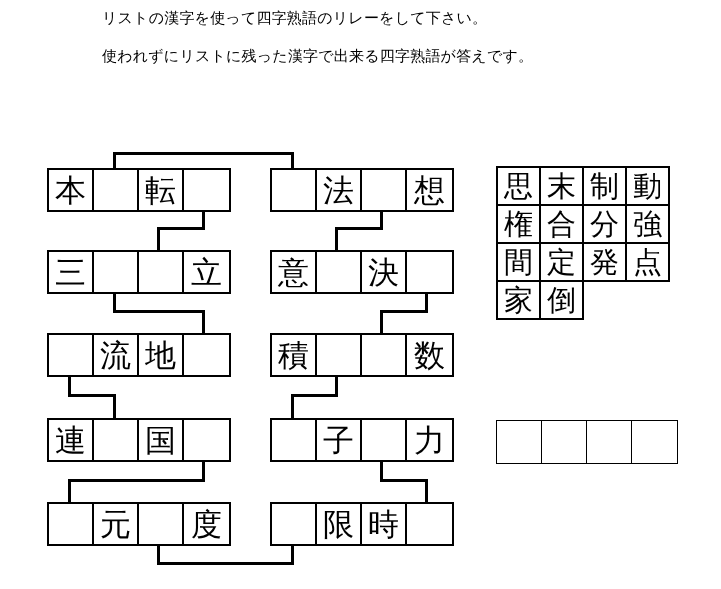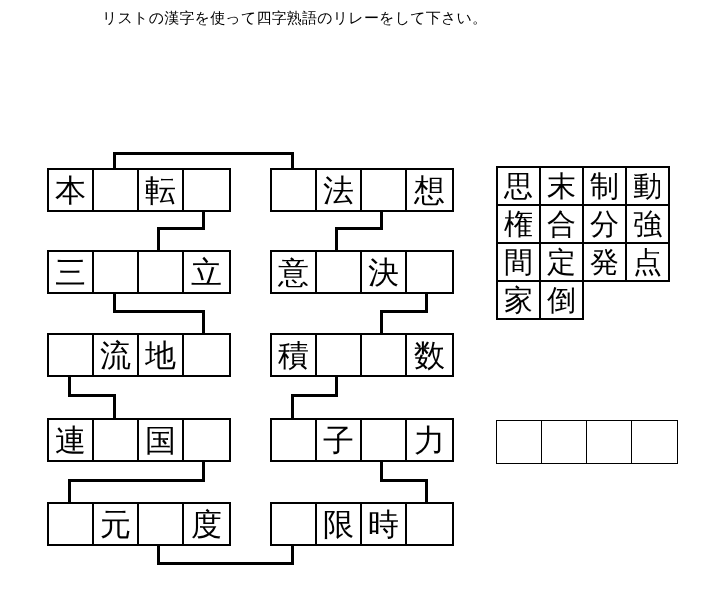--- a/index.html
+++ b/index.html
@@ -125,20 +125,21 @@
     font-size: 29px;
     font-family: "DejaVu Sans", "Liberation Sans", sans-serif;
   }
   .answer-cell:last-child { border-right: none; }
 </style>
 </head>
 <body>
 
 <div id="instructions">
   <div class="instruction-line">リストの漢字を使って四字熟語のリレーをして下さい。</div>
+  <div class="instruction-line">使われずにリストに残った漢字で出来る四字熟語が答えです。</div>
 </div>
 
 <div id="puzzle-area">
 
   <div class="grid-row" style="left:47px; top:168px;">
     <div class="grid-cell">本</div>
     <div class="grid-cell"></div>
     <div class="grid-cell">転</div>
     <div class="grid-cell"></div>
   </div>

